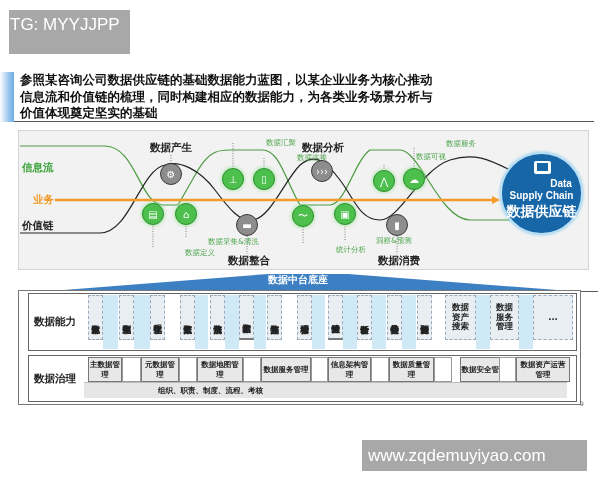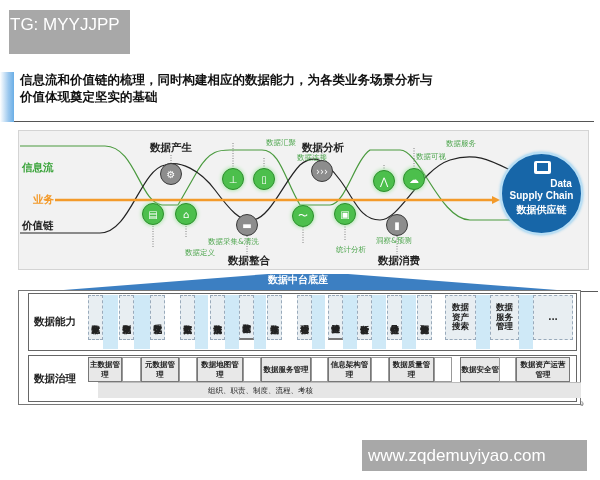--- a/index.html
+++ b/index.html
@@ -48,21 +48,21 @@
   .dsc-circle {
     position: absolute; left: 500px; top: 152px; width: 83px; height: 83px; border-radius: 50%;
     background: #1766a8; border: 2px solid #b9dff5; box-shadow: 0 0 3px #7fc6ee;
     color: #fff; text-align: center; font-family: "Liberation Sans", sans-serif;
   }
   .dsc-icon { position: absolute; left: 32px; top: 7px; width: 17px; height: 13px;
               background: #fff; border-radius: 2px; }
   .dsc-icon::after { content: ""; position: absolute; left: 3px; top: 2px; width: 11px; height: 8px; background: #1766a8; }
   .dsc-l1 { position: absolute; top: 24px; width: 100%; font-size: 10px; font-weight: bold; padding-left: 39px; }
   .dsc-l2 { position: absolute; top: 36px; width: 100%; font-size: 10px; font-weight: bold; }
-  .dsc-l3 { position: absolute; top: 49px; width: 100%; font-size: 10px; font-weight: bold; text-align: center; }
+  .dsc-l3 { position: absolute; top: 49px; width: 100%; font-size: 14px; font-weight: bold; text-align: center; }
 
   .platform-banner {
     position: absolute; left: 18px; top: 270px; width: 580px; height: 22px;
   }
   .platform-label {
     position: absolute; left: 268px; top: 273px; font-size: 10px; font-weight: bold; color: #fff;
   }
 
   .table-frame {
     position: absolute; left: 18px; top: 290px; width: 563px; height: 115px;
@@ -89,33 +89,34 @@
   .cap-cell.h { writing-mode: horizontal-tb; }
   .cap-gap { position: absolute; top: 295px; height: 54px; background: #cfe9f7; }
 
   .gov-cell {
     position: absolute; top: 357px; height: 25px; border: 1px solid #777; background: #e8e8e8;
     font-size: 7.5px; font-weight: bold; color: #222; text-align: center; line-height: 10px;
     display: flex; align-items: center; justify-content: center;
   }
   .gov-gap { position: absolute; top: 357px; height: 25px; border: 1px solid #999; background: #fff; }
   .gov-footer {
-    position: absolute; left: 98px; top: 382px; width: 483px; height: 16px;
-    background: #e6e6e6; border-top: 1px solid #bbb; font-size: 7.5px; font-weight: normal;
-    color: #222; padding-left: 110px; line-height: 16px;
+    position: absolute; left: 84px; top: 382px; width: 483px; height: 16px;
+    background: #e6e6e6; border-top: 1px solid #bbb; font-size: 7.5px; font-weight: bold;
+    color: #222; padding-left: 74px; line-height: 16px;
   }
   .page-num { position: absolute; left: 580px; top: 400px; font-size: 6px; color: #666; }
 </style>
 </head>
 <body>
 
 <div class="watermark-top">TG: MYYJJPP</div>
 
 <div class="title-bar-accent"></div>
 <div class="title">
+  <div>参照某咨询公司数据供应链的基础数据能力蓝图，以某企业业务为核心推动</div>
   <div>信息流和价值链的梳理，同时构建相应的数据能力，为各类业务场景分析与</div>
   <div>价值体现奠定坚实的基础</div>
 </div>
 <div class="title-underline"></div>
 
 <div class="flow-panel"></div>
 <svg class="flow-svg" width="600" height="280">
 
   <path d="M20 146 L105 146 C135 146,140 203,162 205 L178 205 L198 170 C210 150,220 150,230 150 L262 150 C280 150,285 180,300 205 L330 205 C345 205,355 160,370 150 L400 150 C420 150,440 220,470 220 L510 220" fill="none" stroke="#4a9a3e" stroke-width="1.2"></path>
 

